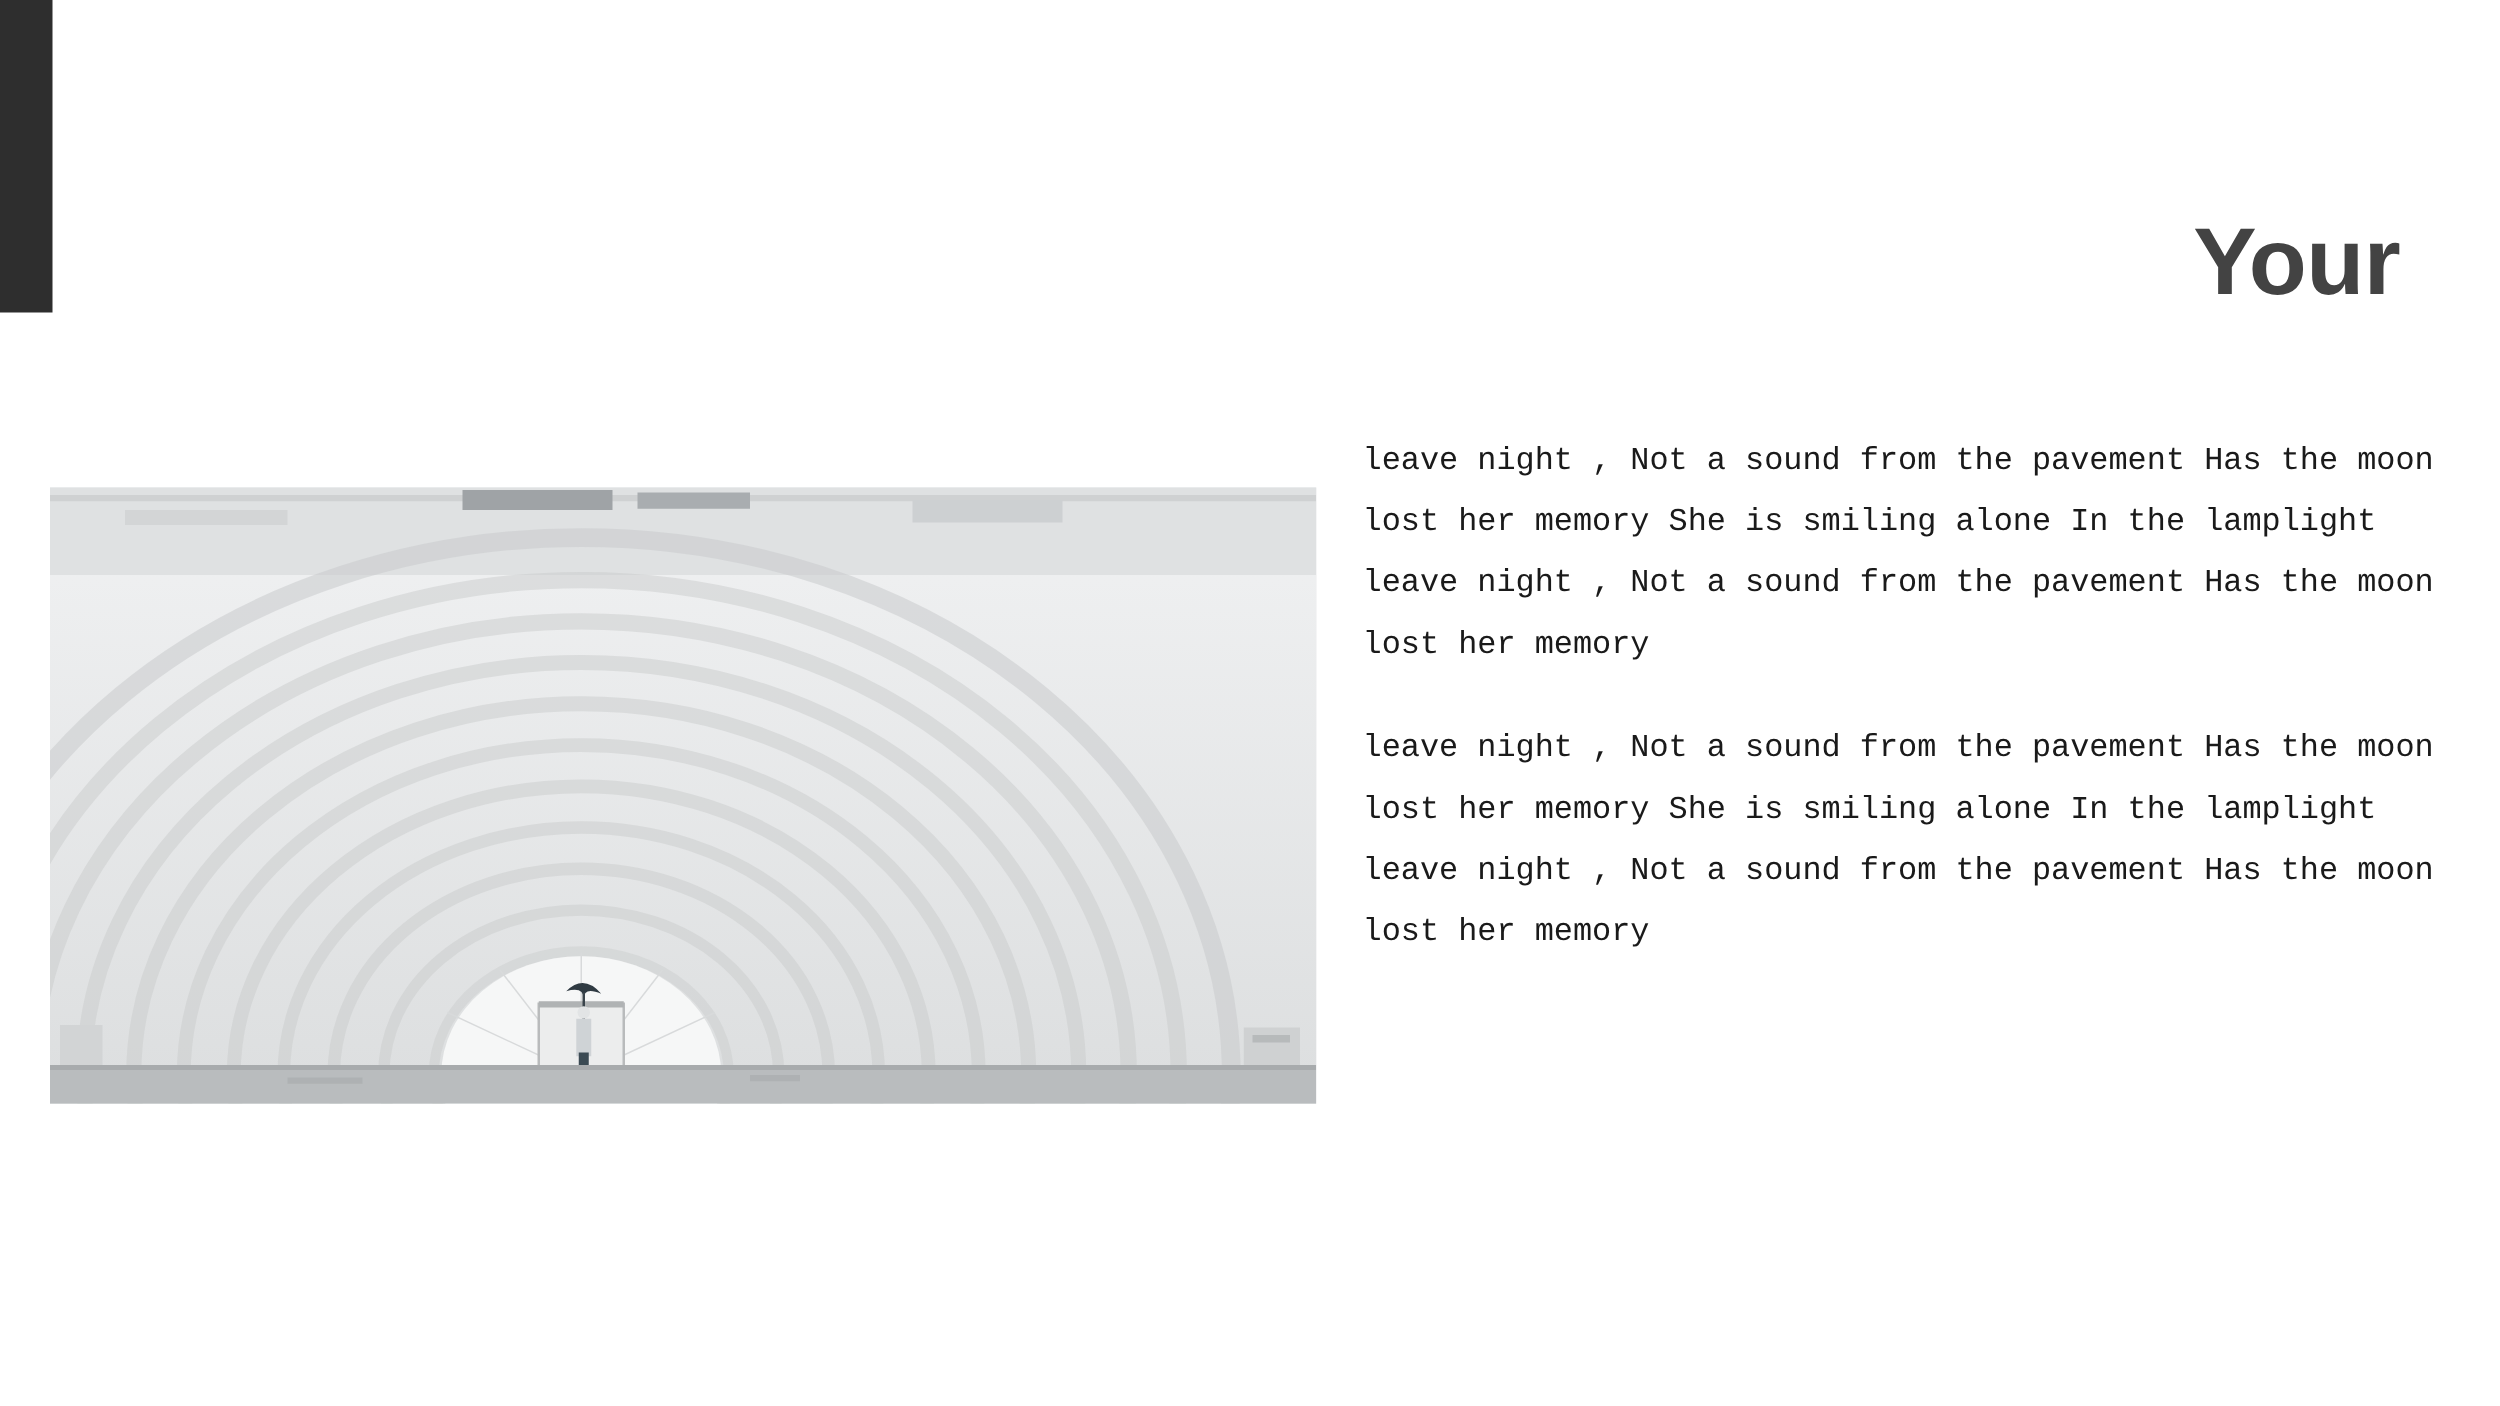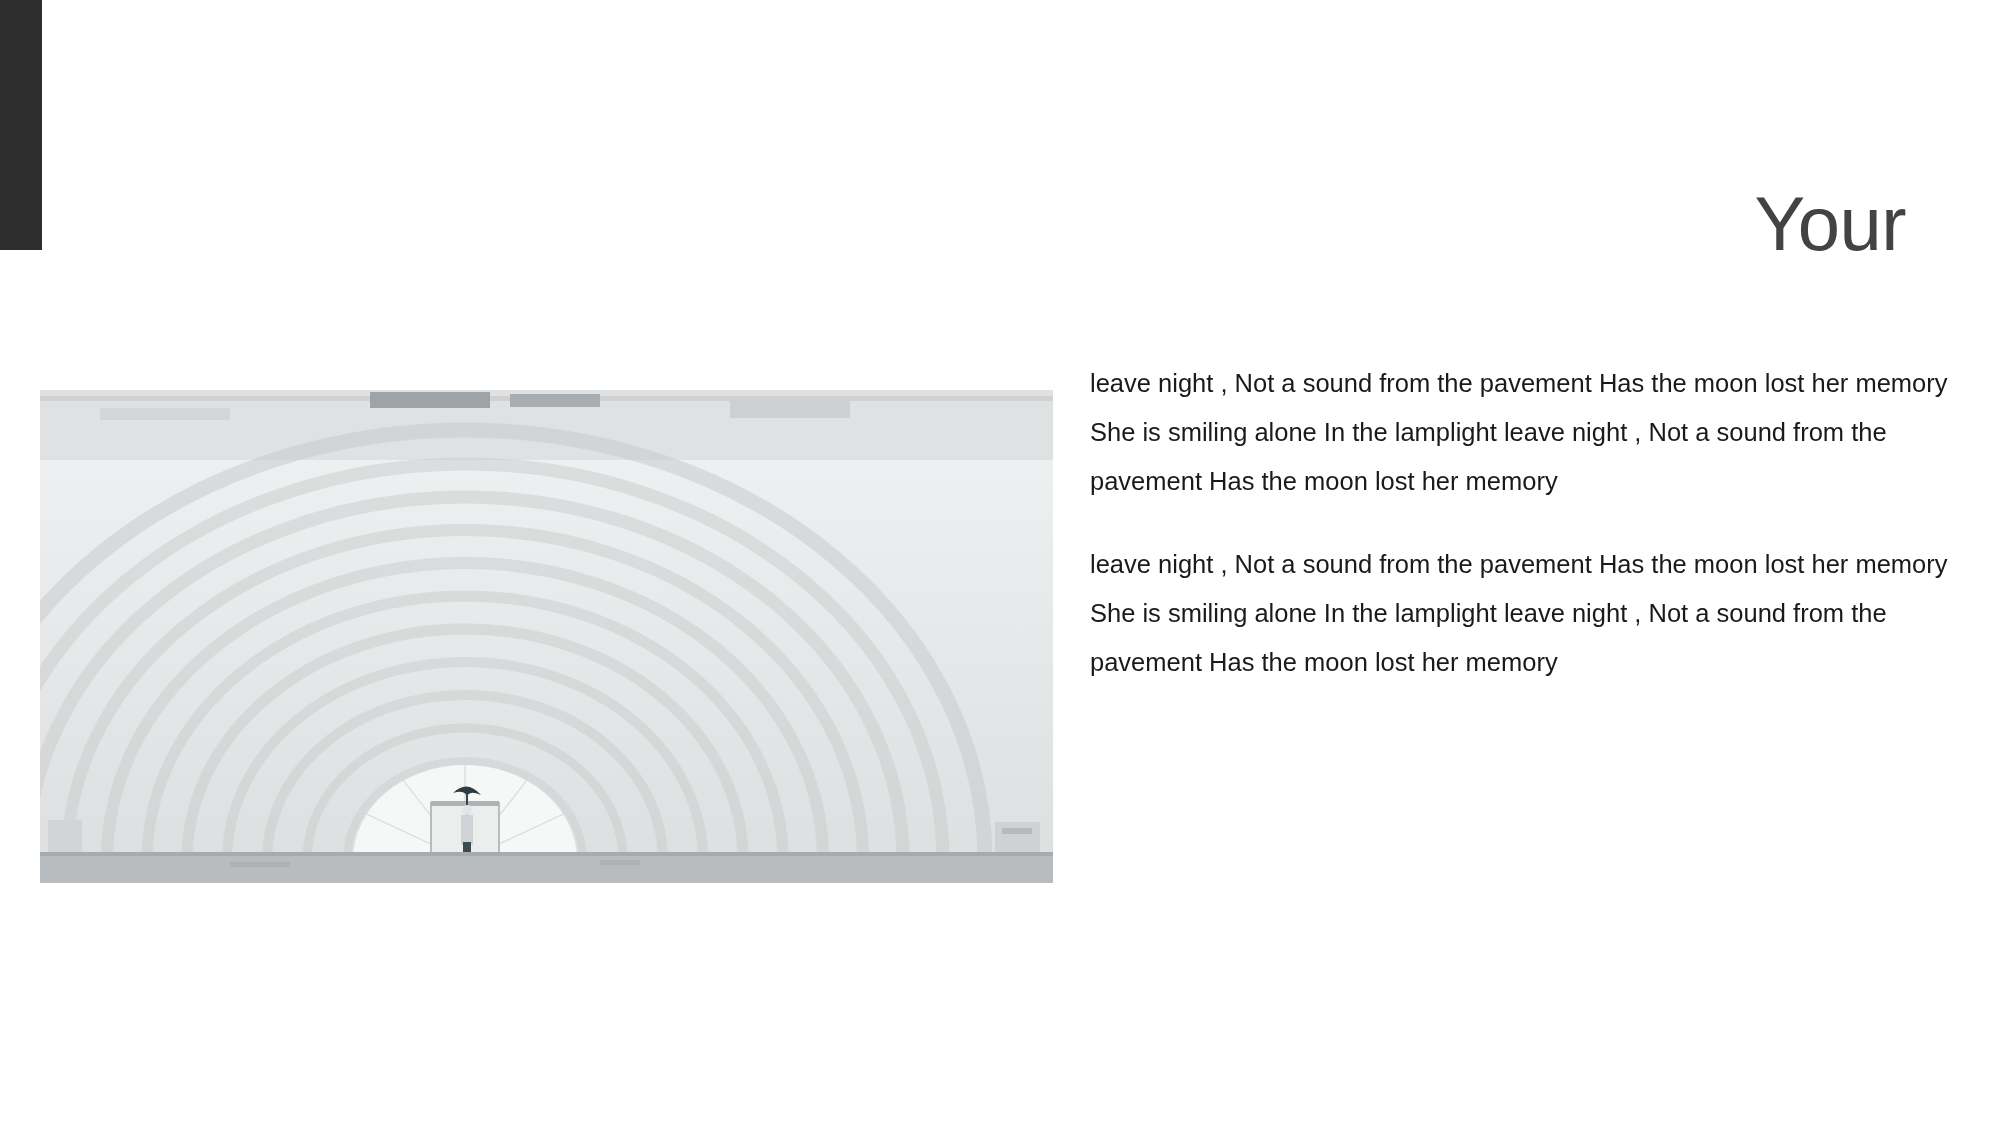--- a/index.html
+++ b/index.html
@@ -51,42 +51,43 @@
 
   
   .content-col {
     position: absolute;
     left: 1090px;
     top: 170px;
     width: 880px;
   }
 
   .title {
-    margin: 14px;
+    margin: 0;
     text-align: right;
     color: #434343;
     font-size: 76px;
     line-height: 1.04;
-    font-weight: normal;
+    font-weight: bold;
     letter-spacing: -0.5px;
     padding-right: 50px;
   }
   .title .line {
     display: block;
   }
 
   .body-block {
     margin-top: 96px;
   }
   .body-block p {
     margin: 0 0 0 0;
     color: #1a1a1a;
     font-size: 25.5px;
     line-height: 1.92;
     font-weight: normal;
+    font-family: Liberation Mono, monospace;
   }
   .body-block + .body-block {
     margin-top: 34px;
   }
 </style>
 </head>
 <body>
 
 <div class="slide">
 

